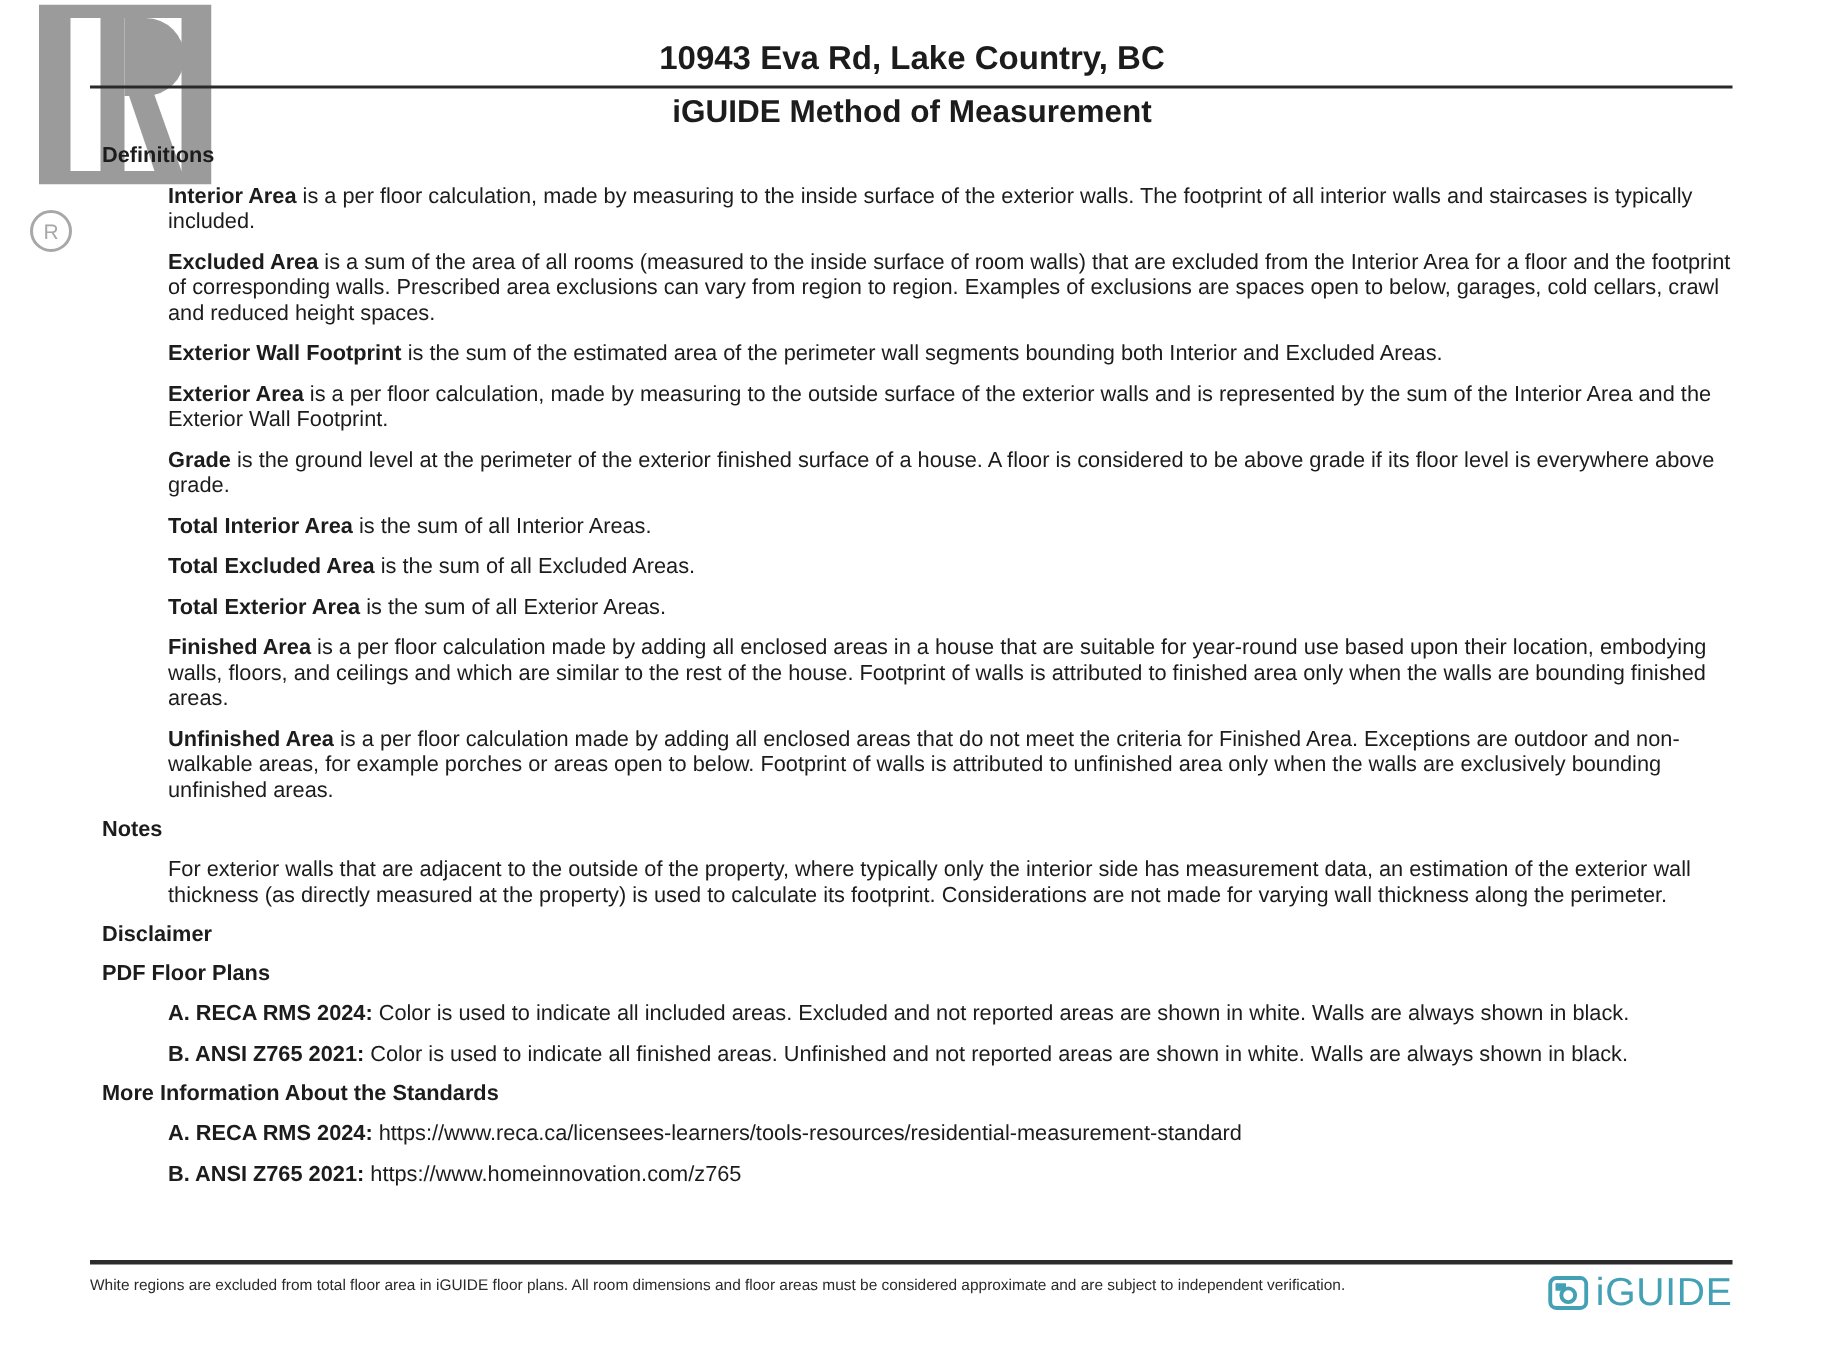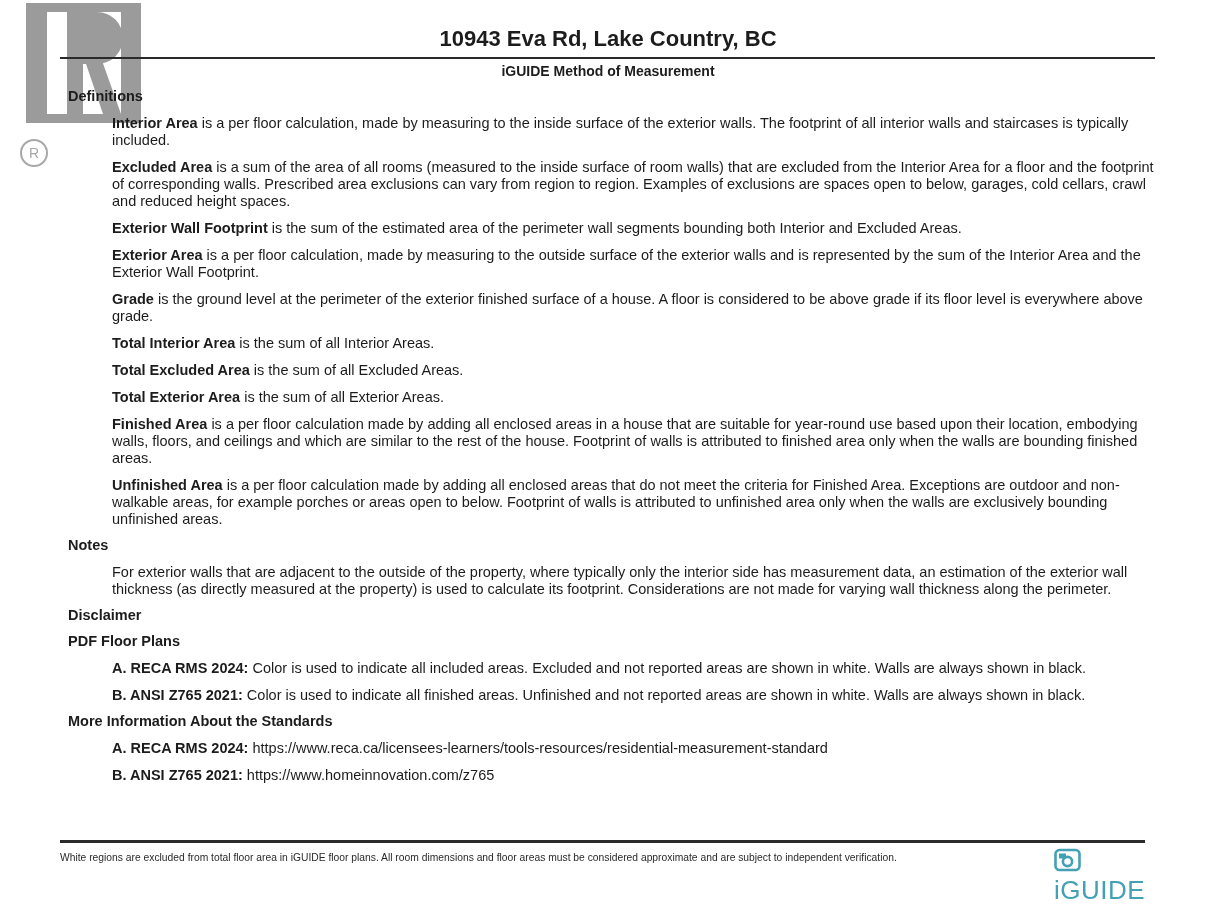--- a/index.html
+++ b/index.html
@@ -18,36 +18,36 @@
   .wm-reg {
     display:inline-block; width:24px; height:24px; border:2px solid #a8a8a8; border-radius:50%;
     font-size:14px; line-height:24px; text-align:center; letter-spacing:0;
     margin-left:-6px; margin-top:4px;
   }
 
   
   .header { position:relative; z-index:1; padding-top:26px; }
   .title { text-align:center; font-size:22px; font-weight:bold; line-height:26px; }
   .rule  { margin:5px 61px 0 60px; border-top:2px solid #2a2a2a; height:0; }
-  .subtitle { text-align:center; font-size:14px; font-weight:bold; margin-top:4px; }
+  .subtitle { text-align:center; font-size:21px; font-weight:bold; margin-top:4px; }
 
   
   .content { position:relative; z-index:1; margin-top:9px; }
   .sec-heading { margin:3px 61px 9px 68px; font-size:14.5px; font-weight:bold; line-height:17px; }
   .para { margin:10px 61px 9px 112px; font-size:14.5px; line-height:17px; }
   .para .term { font-weight:bold; }
 
   
   .footer {
-    position:absolute; left:60px; right:71px; top:840px; z-index:1;
+    position:absolute; left:60px; right:61px; top:840px; z-index:1;
     border-top:3px solid #2b2b2b; padding-top:5px;
     display:flex; justify-content:space-between; align-items:flex-start;
   }
   .fine-print { font-size:10.3px; color:#2a2a2a; padding-top:4px; max-width:960px; }
-  .brand { display:flex; align-items:flex-start; gap:5px; margin-top:0;flex-direction:column; }
+  .brand { display:flex; align-items:flex-end; gap:5px; margin-top:0; }
   .brand-name { font-size:26px; line-height:26px; letter-spacing:0.5px; font-weight:400; }
 </style>
 </head>
 <body>
 
 <div class="watermark">
   <svg width="115" height="120" viewBox="0 0 115 120">
     <rect x="0" y="0" width="115" height="120" fill="#9b9b9b"></rect>
     <rect x="21" y="9" width="74" height="102" fill="#ffffff"></rect>
     <rect x="41" y="9" width="16" height="102" fill="#9b9b9b"></rect>

